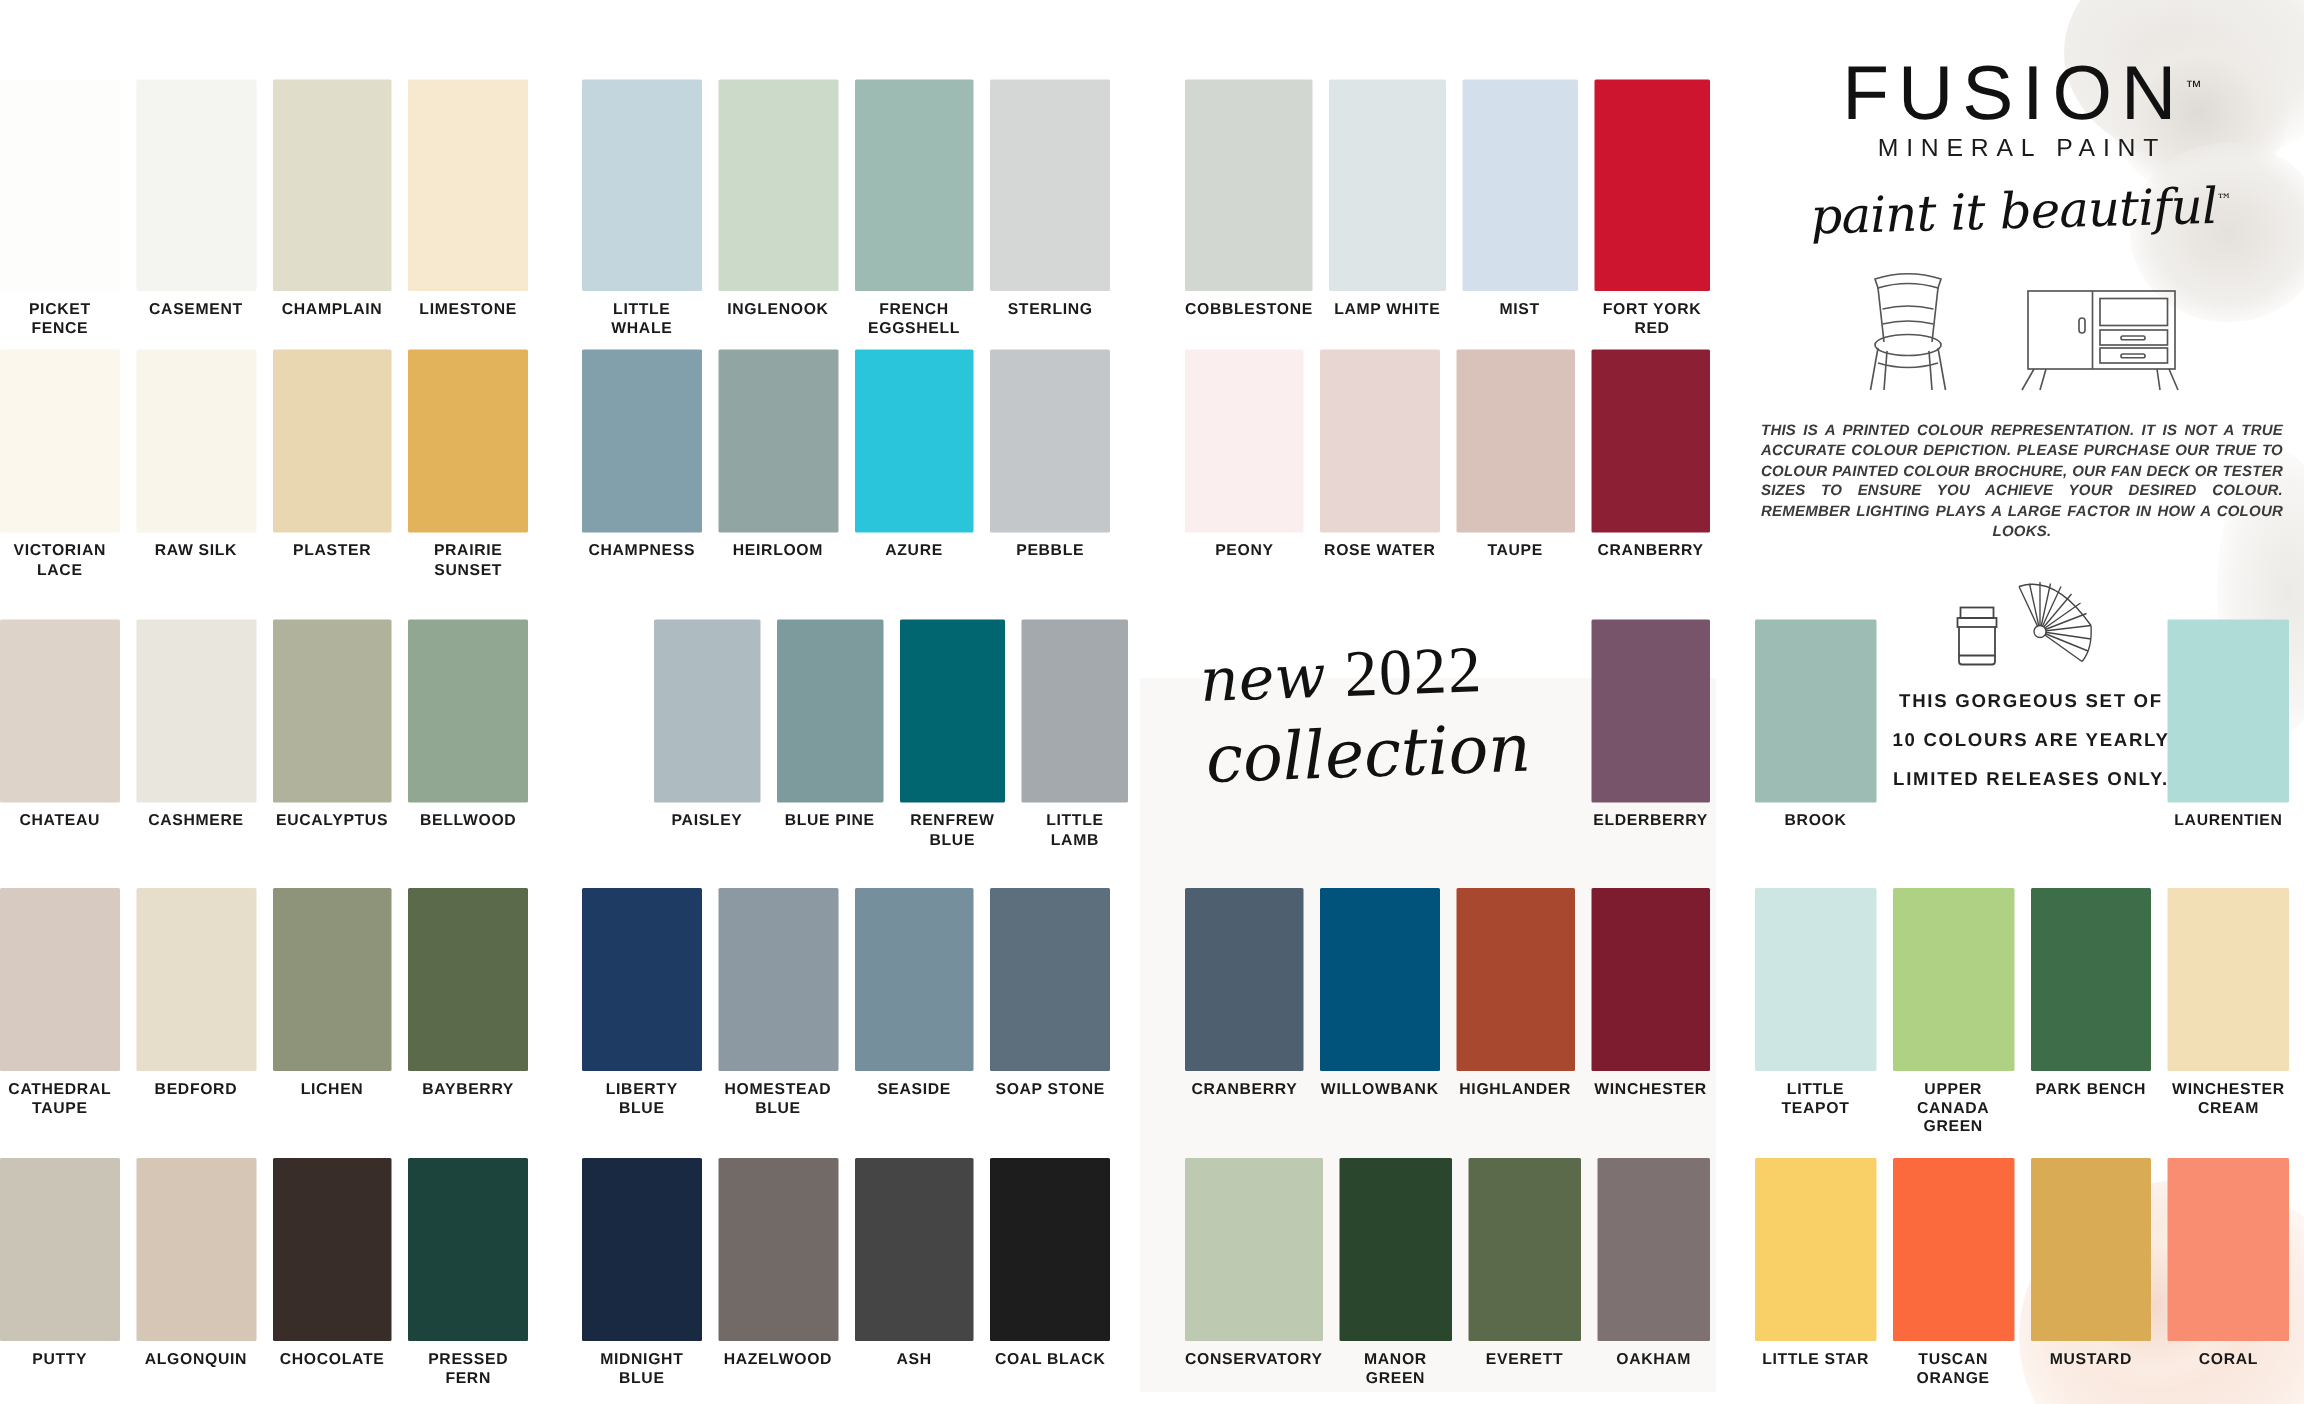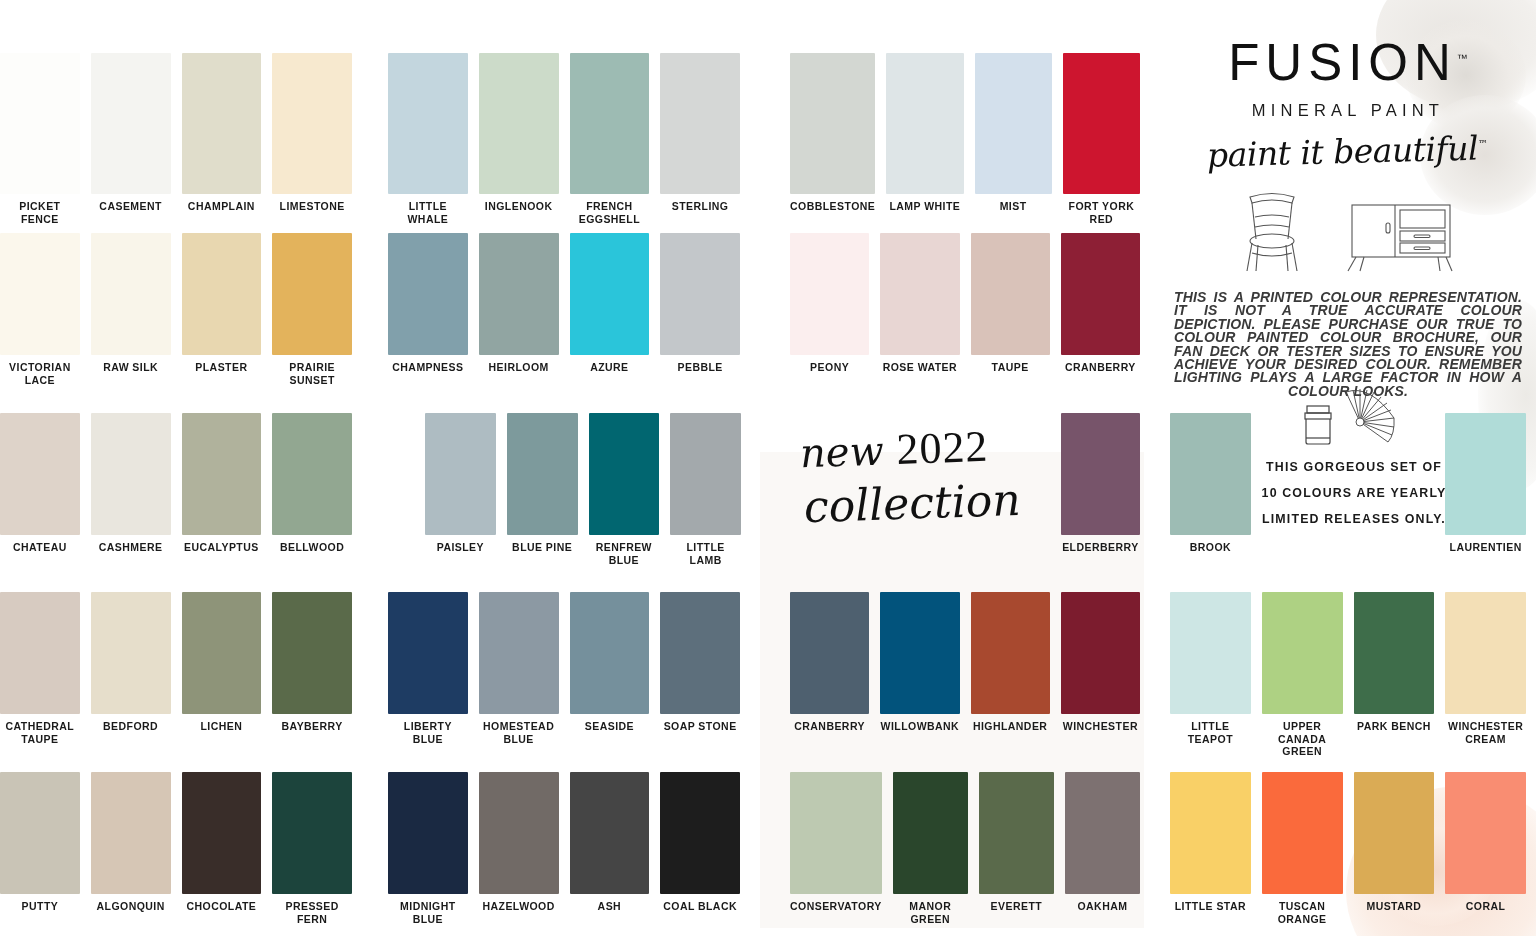--- a/index.html
+++ b/index.html
@@ -89,21 +89,21 @@
     font-size: 11px;
     vertical-align: super;
     letter-spacing: 0;
     font-weight: 400;
   }
   .brand-sub {
     font-size: 16.5px;
     letter-spacing: 5.2px;
     font-weight: 400;
     color: #1b1b1b;
-    margin-top: 10px;
+    margin-top: 0;
   }
   .brand-script {
     font-family: "DejaVu Serif", serif;
     font-style: italic;
     font-size: 33px;
     color: #111;
     margin-top: 12px;
     letter-spacing: -0.5px;
     position: relative;
     display: inline-block;
@@ -114,21 +114,21 @@
   .furniture-row {
     display: flex;
     justify-content: center;
     align-items: flex-end;
     gap: 34px;
     margin-top: 16px;
   }
 
   .disclaimer {
     margin-top: 14px;
-    font-size: 14px;
+    font-size: 10px;
     font-style: italic;
     font-weight: 700;
     line-height: 13.4px;
     color: #3a3a3a;
     text-align: justify;
     text-align-last: center;
     letter-spacing: 0.15px;
     padding: 0 4px;
   }
 
@@ -304,21 +304,21 @@
         </div>
         <div class="cell">
           <div class="chip" style="height: 122px; background: rgb(42, 197, 218);"></div>
           <div class="label">AZURE</div>
         </div>
         <div class="cell">
           <div class="chip" style="height: 122px; background: rgb(195, 199, 202);"></div>
           <div class="label">PEBBLE</div>
         </div>
       </div>
-      <div class="rowgrid" style="position: absolute; left: 1px; top: 360px; width: 100%; padding-left: 36px;">
+      <div class="rowgrid" style="position: absolute; left: 12px; top: 360px; width: 100%; padding-left: 36px;">
         <div class="cell">
           <div class="chip" style="height: 122px; background: rgb(174, 188, 194);"></div>
           <div class="label">PAISLEY</div>
         </div>
         <div class="cell">
           <div class="chip" style="height: 122px; background: rgb(125, 154, 156);"></div>
           <div class="label">BLUE PINE</div>
         </div>
         <div class="cell">
           <div class="chip" style="height: 122px; background: rgb(1, 102, 112);"></div>

